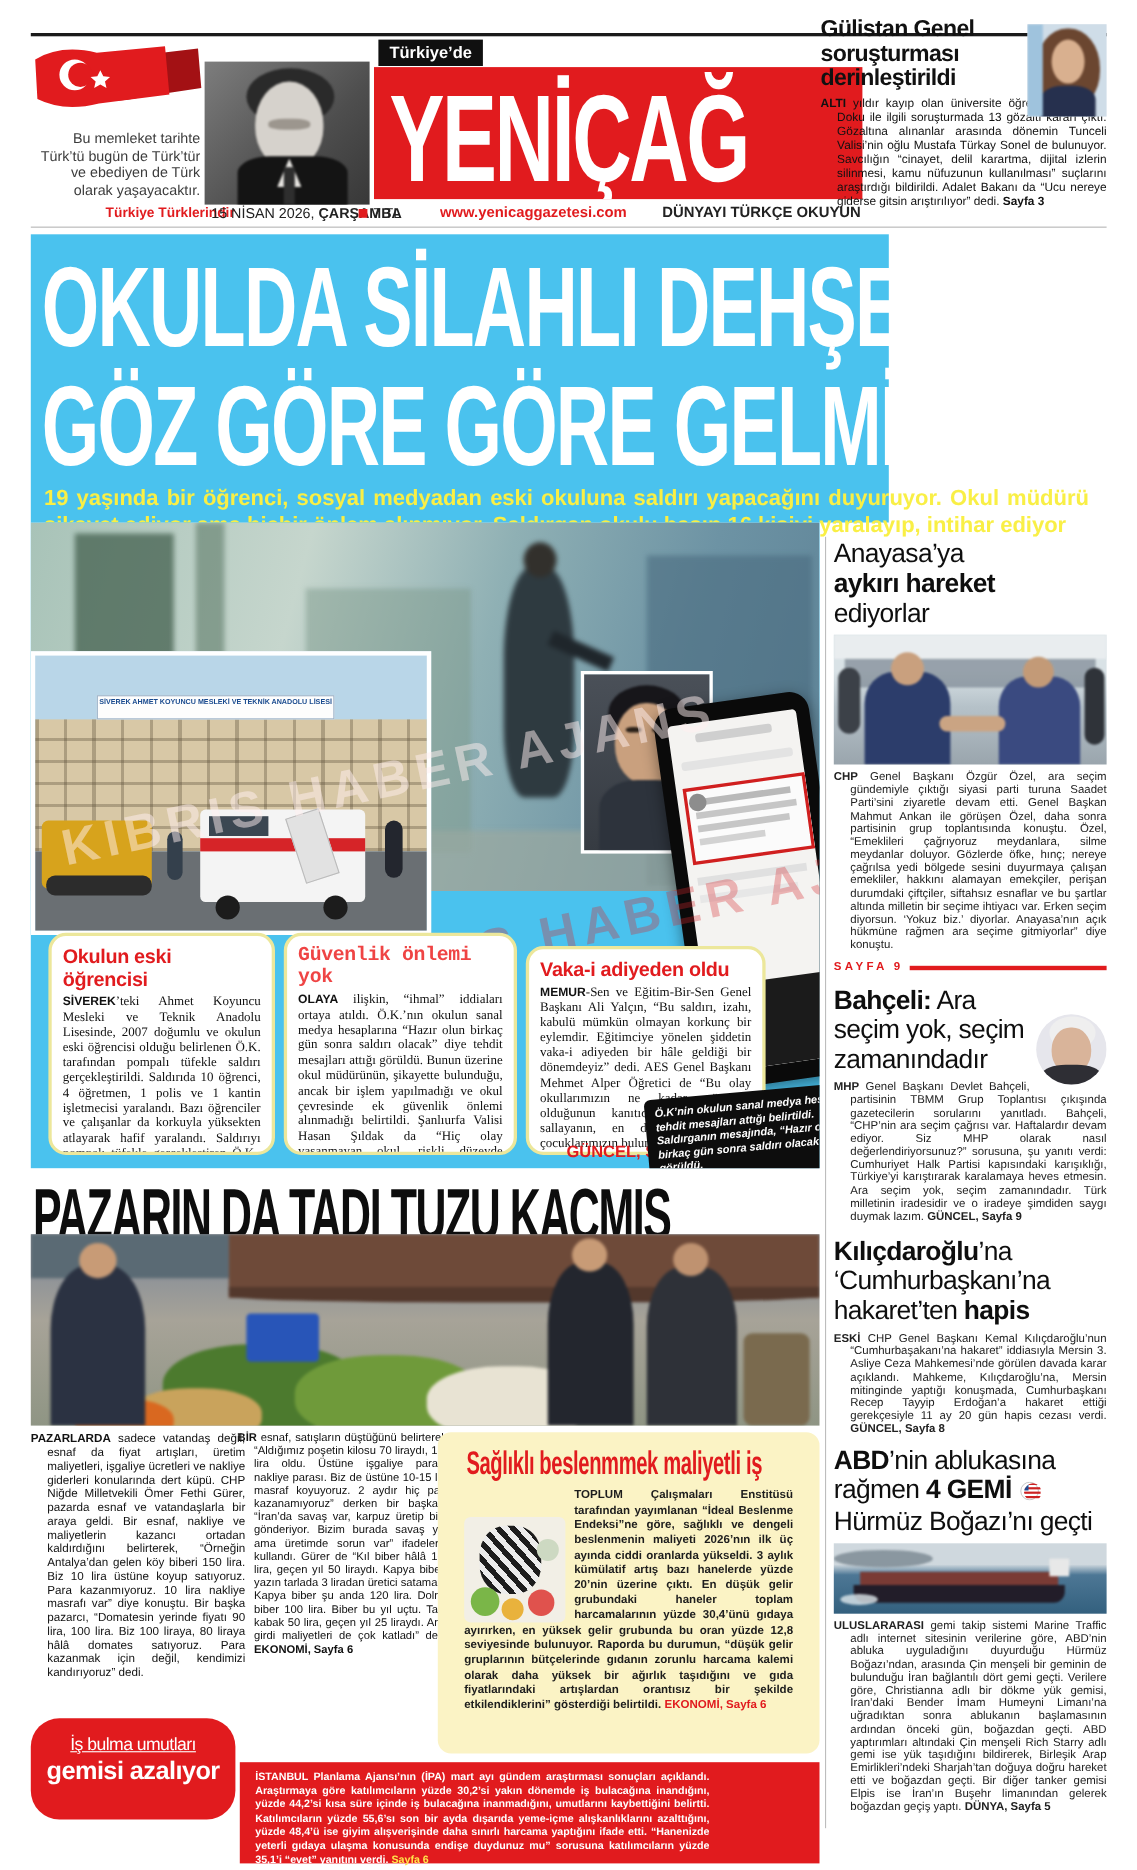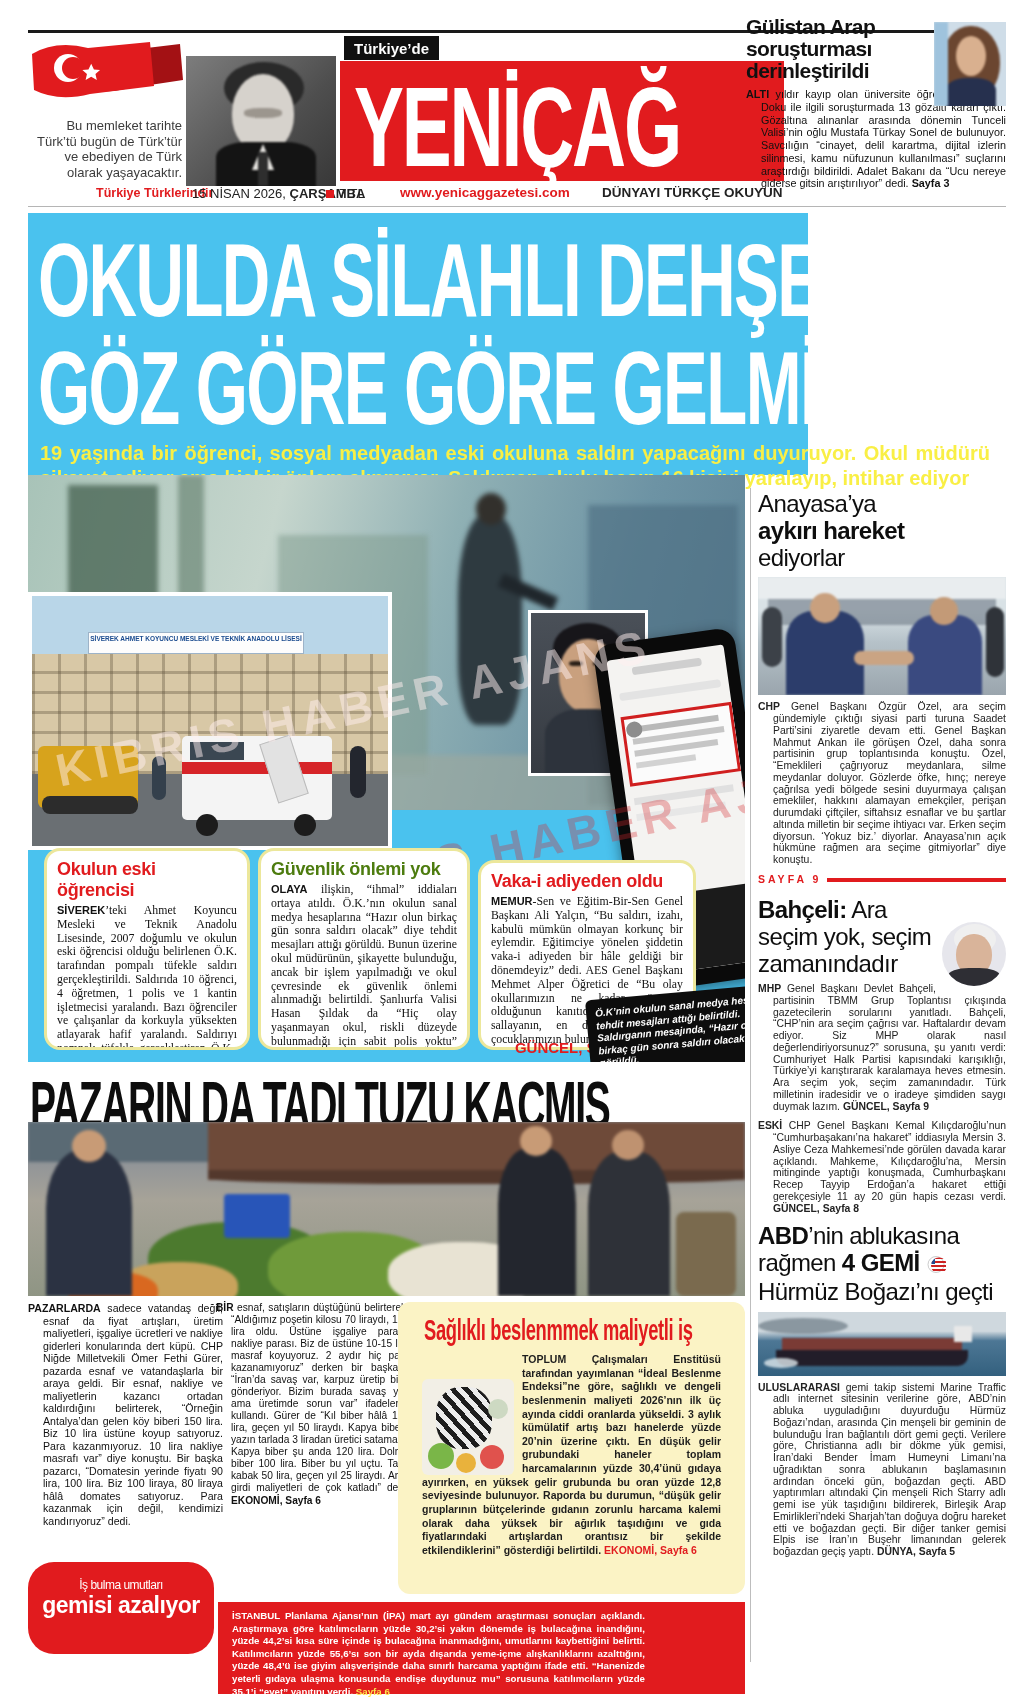--- a/index.html
+++ b/index.html
@@ -88,21 +88,21 @@
   <div class="abs dateline" style="left:192px;top:186px;">
     <span>15 NİSAN 2026, </span><span class="b">ÇARŞAMBA</span>
   </div>
   <div class="abs" style="left:326px;top:190px;width:8px;height:8px;background:#e11b1e;"></div>
   <div class="abs dateline" style="left:339px;top:186px;"><span>7 TL</span></div>
   <div class="abs dateline b red" style="left:400px;top:185px;font-size:13.5px;"><span>www.yenicaggazetesi.com</span></div>
   <div class="abs dateline b" style="left:602px;top:185px;font-size:13.5px;"><span>DÜNYAYI TÜRKÇE OKUYUN</span></div>
   <div class="abs" style="left:28px;top:206px;width:978px;height:1px;background:#b5b5b5;"></div>
 
   <div class="abs" style="left:746px;top:16px;width:260px;height:188px;">
-    <div style="width:182px;font-size:21px;font-weight:bold;line-height:1.05;letter-spacing:-0.6px;"><span>Gülistan Arap soruşturması derinleştirildi</span></div>
+    <div style="width:182px;font-size:21px;font-weight:bold;line-height:1.05;letter-spacing:-0.6px;"><span>Gülistan Genel soruşturması derinleştirildi</span></div>
     <div class="photo" style="right:0;top:6px;width:72px;height:84px;background:#cfdde8;">
       <div class="blobs" style="filter:blur(0.8px);">
         <div class="blob" style="left:8px;top:4px;width:58px;height:74px;border-radius:48%;background:#6b4630;"></div>
         <div class="blob" style="left:22px;top:14px;width:30px;height:40px;border-radius:50%;background:#d9b08f;"></div>
         <div class="blob" style="left:12px;top:56px;width:50px;height:30px;border-radius:40% 40% 0 0;background:#26304e;"></div>
         <div class="blob" style="left:0;top:0;width:14px;height:84px;background:#9fc3dd;"></div>
       </div>
     </div>
     <p class="hang" style="margin:6px 0 0 0;font-size:10.8px;line-height:1.18;">
       <span class="lead">ALTI</span><span> yıldır kayıp olan üniversite öğrencisi Gülistan Doku ile ilgili soruşturmada 13 gözaltı kararı çıktı. Gözaltına alınanlar arasında dönemin Tunceli Valisi’nin oğlu Mustafa Türkay Sonel de bulunuyor. Savcılığın “cinayet, delil karartma, dijital izlerin silinmesi, kamu nüfuzunun kullanılması” suçlarını araştırdığı bildirildi. Adalet Bakanı da “Ucu nereye giderse gitsin arıştırılıyor” dedi. </span><b class="ref">Sayfa 3</b>
@@ -195,21 +195,21 @@
     <div class="wm" style="left:22px;top:206px;font-size:46px;color:rgba(255,240,240,.5);transform:rotate(-12deg);"><span>KIBRIS HABER AJANS</span></div>
     <div class="wm" style="left:250px;top:330px;font-size:46px;color:rgba(214,40,48,.32);transform:rotate(-12deg);"><span>KIBRIS HABER AJANS</span></div>
 
     <div class="infobox" style="left:16px;top:373px;width:206px;height:202px;">
       <h4 style="color:#e11b1e;"><span>Okulun eski öğrencisi</span></h4>
       <p class="box-body">
         <span class="lead">SİVEREK</span><span>’teki Ahmet Koyuncu Mesleki ve Teknik Anadolu Lisesinde, 2007 doğumlu ve okulun eski öğrencisi olduğu belirlenen Ö.K. tarafından pompalı tüfekle saldırı gerçekleştirildi. Saldırıda 10 öğrenci, 4 öğretmen, 1 polis ve 1 kantin işletmecisi yaralandı. Bazı öğrenciler ve çalışanlar da korkuyla yüksekten atlayarak hafif yaralandı. Saldırıyı pompalı tüfekle gerçekleştiren Ö.K., olayın ardından aynı silahla intihar etti.</span>
       </p>
     </div>
     <div class="infobox" style="left:230px;top:373px;width:212px;height:202px;">
-      <h4 style="color:#4d7c0f;"><span>Güvenlik önlemi yok</span></h4>
+      <h4 style="color:#ef4444;font-family:Liberation Mono, monospace;"><span>Güvenlik önlemi yok</span></h4>
       <p class="box-body">
         <span class="lead">OLAYA</span><span> ilişkin, “ihmal” iddiaları ortaya atıldı. Ö.K.’nın okulun sanal medya hesaplarına “Hazır olun birkaç gün sonra saldırı olacak” diye tehdit mesajları attığı görüldü. Bunun üzerine okul müdürünün, şikayette bulunduğu, ancak bir işlem yapılmadığı ve okul çevresinde ek güvenlik önlemi alınmadığı belirtildi. Şanlıurfa Valisi Hasan Şıldak da “Hiç olay yaşanmayan okul, riskli düzeyde bulunmadığı için sabit polis yoktu” dedi.</span>
       </p>
     </div>
     <div class="infobox" style="left:450px;top:385px;width:218px;height:190px;">
       <h4 style="color:#e11b1e;"><span>Vaka-i adiyeden oldu</span></h4>
       <p class="box-body">
         <span class="lead">MEMUR</span><span>-Sen ve Eğitim-Bir-Sen Genel Başkanı Ali Yalçın, “Bu saldırı, izahı, kabulü mümkün olmayan korkunç bir eylemdir. Eğitimciye yönelen şiddetin vaka-i adiyeden bir hâle geldiği bir dönemdeyiz” dedi. AES Genel Başkanı Mehmet Alper Öğretici de “Bu olay okullarımızın ne kadar güvensiz olduğunun kanıtıdır. Elini kolunu sallayanın, en değerlilerimiz olan çocuklarımızın bulunduğu okula girmesi kabul edilemez” açıklaması yaptı.</span>
       </p>
     </div>
@@ -258,20 +258,23 @@
         </div>
       </div>
       <h3>
         <b>Bahçeli:</b><span> Ara seçim yok, seçim zamanındadır</span>
       </h3>
       <p class="hang">
         <span class="lead">MHP</span><span> Genel Başkanı Devlet Bahçeli, partisinin TBMM Grup Toplantısı çıkışında gazetecilerin sorularını yanıtladı. Bahçeli, “CHP’nin ara seçim çağrısı var. Haftalardır devam ediyor. Siz MHP olarak nasıl değerlendiriyorsunuz?” sorusuna, şu yanıtı verdi: Cumhuriyet Halk Partisi kapısındaki karışıklığı, Türkiye’yi karıştırarak karalamaya heves etmesin. Ara seçim yok, seçim zamanındadır. Türk milletinin iradesidir ve o iradeye şimdiden saygı duymak lazım. </span><b class="ref">GÜNCEL, Sayfa 9</b>
       </p>
     </div>
 
+    <h3 style="margin-top:4px;">
+      <b>Kılıçdaroğlu</b><span>’na ‘Cumhurbaşkanı’na hakaret’ten </span><b>hapis</b>
+    </h3>
     <p class="hang">
       <span class="lead">ESKİ</span><span> CHP Genel Başkanı Kemal Kılıçdaroğlu’nun “Cumhurbaşakanı’na hakaret” iddiasıyla Mersin 3. Asliye Ceza Mahkemesi’nde görülen davada karar açıklandı. Mahkeme, Kılıçdaroğlu’na, Mersin mitinginde yaptığı konuşmada, Cumhurbaşkanı Recep Tayyip Erdoğan’a hakaret ettiği gerekçesiyle 11 ay 20 gün hapis cezası verdi. </span><b class="ref">GÜNCEL, Sayfa 8</b>
     </p>
 
     <h3 style="margin-top:4px;">
       <b>ABD</b><span>’nin ablukasına rağmen </span><b>4 GEMİ</b><span class="flag-us"><svg width="26" height="17" viewBox="0 0 26 17" style="margin-left:3px;">
             <circle cx="13" cy="8.5" r="8" fill="#fff" stroke="#999" stroke-width="0.5"></circle>
             <g clip-path="circle(8px at 13px 8.5px)">
               <rect x="3" y="1" width="20" height="2" fill="#c22"></rect>
               <rect x="3" y="5" width="20" height="2" fill="#c22"></rect>
@@ -341,21 +344,21 @@
         <div class="blob" style="left:34px;top:74px;width:20px;height:20px;border-radius:50%;background:#e9b23c;"></div>
         <div class="blob" style="left:66px;top:20px;width:20px;height:20px;border-radius:50%;background:#cdd9c2;"></div>
       </div>
     </div>
     <p class="body" style="margin:0;">
       <span style="font-weight:bold">TOPLUM</span><span> Çalışmaları Enstitüsü tarafından yayımlanan “İdeal Beslenme Endeksi”ne göre, sağlıklı ve dengeli beslenmenin maliyeti 2026’nın ilk üç ayında ciddi oranlarda yükseldi. 3 aylık kümülatif artış bazı hanelerde yüzde 20’nin üzerine çıktı. En düşük gelir grubundaki haneler toplam harcamalarının yüzde 30,4’ünü gıdaya ayırırken, en yüksek gelir grubunda bu oran yüzde 12,8 seviyesinde bulunuyor. Raporda bu durumun, “düşük gelir gruplarının bütçelerinde gıdanın zorunlu harcama kalemi olarak daha yüksek bir ağırlık taşıdığını ve gıda fiyatlarındaki artışlardan orantısız bir şekilde etkilendiklerini” gösterdiği belirtildi. </span><b class="ref" style="color:#e11b1e">EKONOMİ, Sayfa 6</b>
     </p>
   </div>
 
   <div class="jobsbox" style="left:28px;top:1562px;width:186px;height:92px;padding-top:16px;box-sizing:border-box;">
-    <div style="font-size:12px;font-weight:500;letter-spacing:-0.5px;"><span>İş bulma umutları</span></div>
+    <div style="font-size:16px;font-weight:500;letter-spacing:-0.5px;text-decoration:underline;"><span>İş bulma umutları</span></div>
     <div style="font-size:23px;font-weight:bold;letter-spacing:-0.5px;"><span>gemisi azalıyor</span></div>
   </div>
 
   <div class="ipabanner" style="left:218px;top:1602px;width:527px;height:92px;padding:8px 100px 8px 14px;">
     <span>İSTANBUL</span><span> Planlama Ajansı’nın (İPA) mart ayı gündem araştırması sonuçları açıklandı. Araştırmaya göre katılımcıların yüzde 30,2’si yakın dönemde iş bulacağına inandığını, yüzde 44,2’si kısa süre içinde iş bulacağına inanmadığını, umutlarını kaybettiğini belirtti. Katılımcıların yüzde 55,6’sı son bir ayda dışarıda yeme-içme alışkanlıklarını azalttığını, yüzde 48,4’ü ise giyim alışverişinde daha sınırlı harcama yaptığını ifade etti. “Hanenizde yeterli gıdaya ulaşma konusunda endişe duydunuz mu” sorusuna katılımcıların yüzde 35,1’i “evet” yanıtını verdi. </span><b style="color:#ffe74a;">Sayfa 6</b>
   </div>
 
 
 </div>
 

